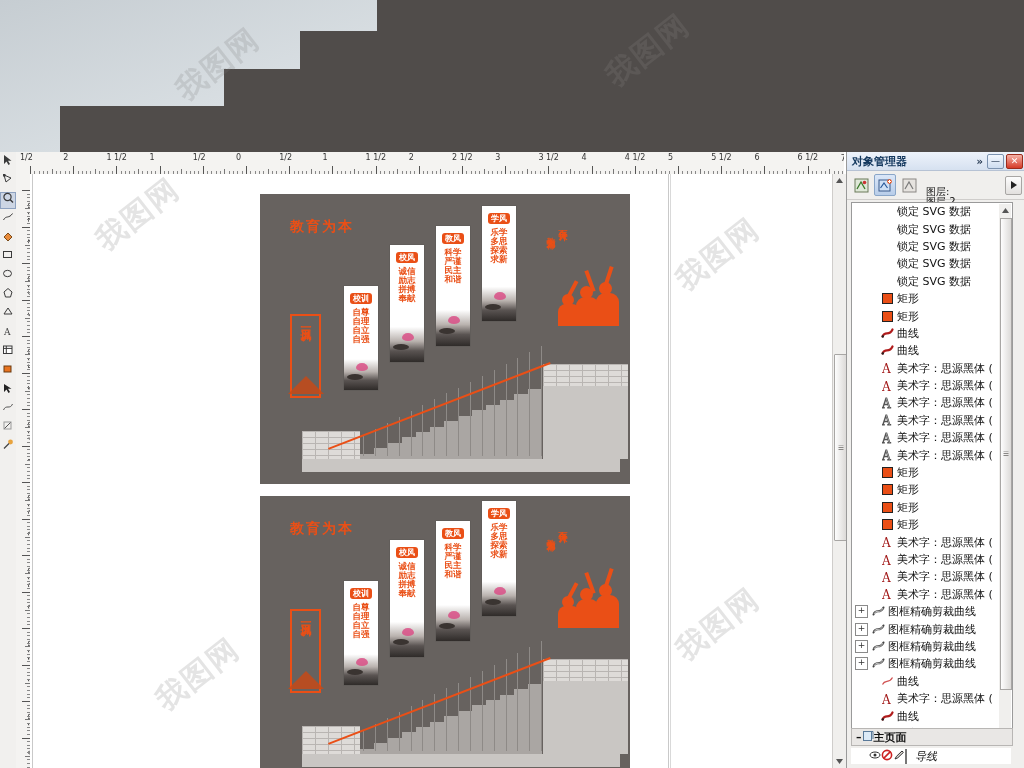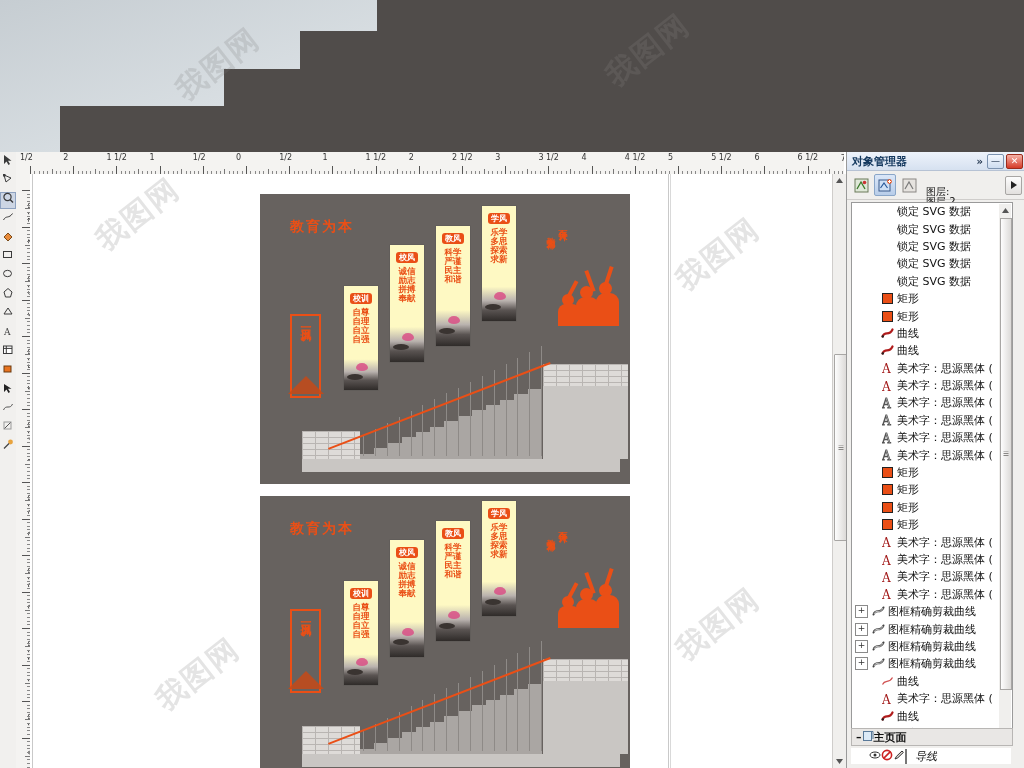--- a/index.html
+++ b/index.html
@@ -50,21 +50,21 @@
   .pageline{position:absolute;top:0;width:1px;height:594px;background:#c9c9c9;}
   .pageline.shadow{background:#d9d9d9;}
 
   
   .board{position:absolute;background:#67625f;overflow:hidden;}
 
   .board-title{position:absolute;color:#ea4f16;font-weight:bold;white-space:nowrap;
      font-family:"DejaVu Sans","Liberation Sans",sans-serif;}
 
   
-  .banner{position:absolute;background:#fef9c3;overflow:hidden;
+  .banner{position:absolute;background:#ffffff;overflow:hidden;
      box-shadow:0 0 0 0.5px rgba(0,0,0,.1);}
   .banner .pill{position:absolute;left:50%;transform:translateX(-50%);background:#ea4f16;color:#fff;
      border-radius:3px;font-weight:bold;text-align:center;line-height:1;white-space:nowrap;}
   .banner .col{position:absolute;left:50%;transform:translateX(-50%);color:#ea4f16;font-weight:bold;
      text-align:center;line-height:1.05;white-space:nowrap;}
   .banner .lotus{position:absolute;left:0;bottom:0;width:100%;height:34%;
      background:linear-gradient(to top,#2f2b29 0%,#5a5452 28%,#b9b2ae 52%,rgba(255,255,255,0) 88%);}
   .banner .lotusflower{position:absolute;border-radius:50% 50% 50% 50%/60% 60% 40% 40%;
      background:#d94f86;opacity:.85;}
   .banner .leaf{position:absolute;border-radius:50%;background:#3a3431;}

